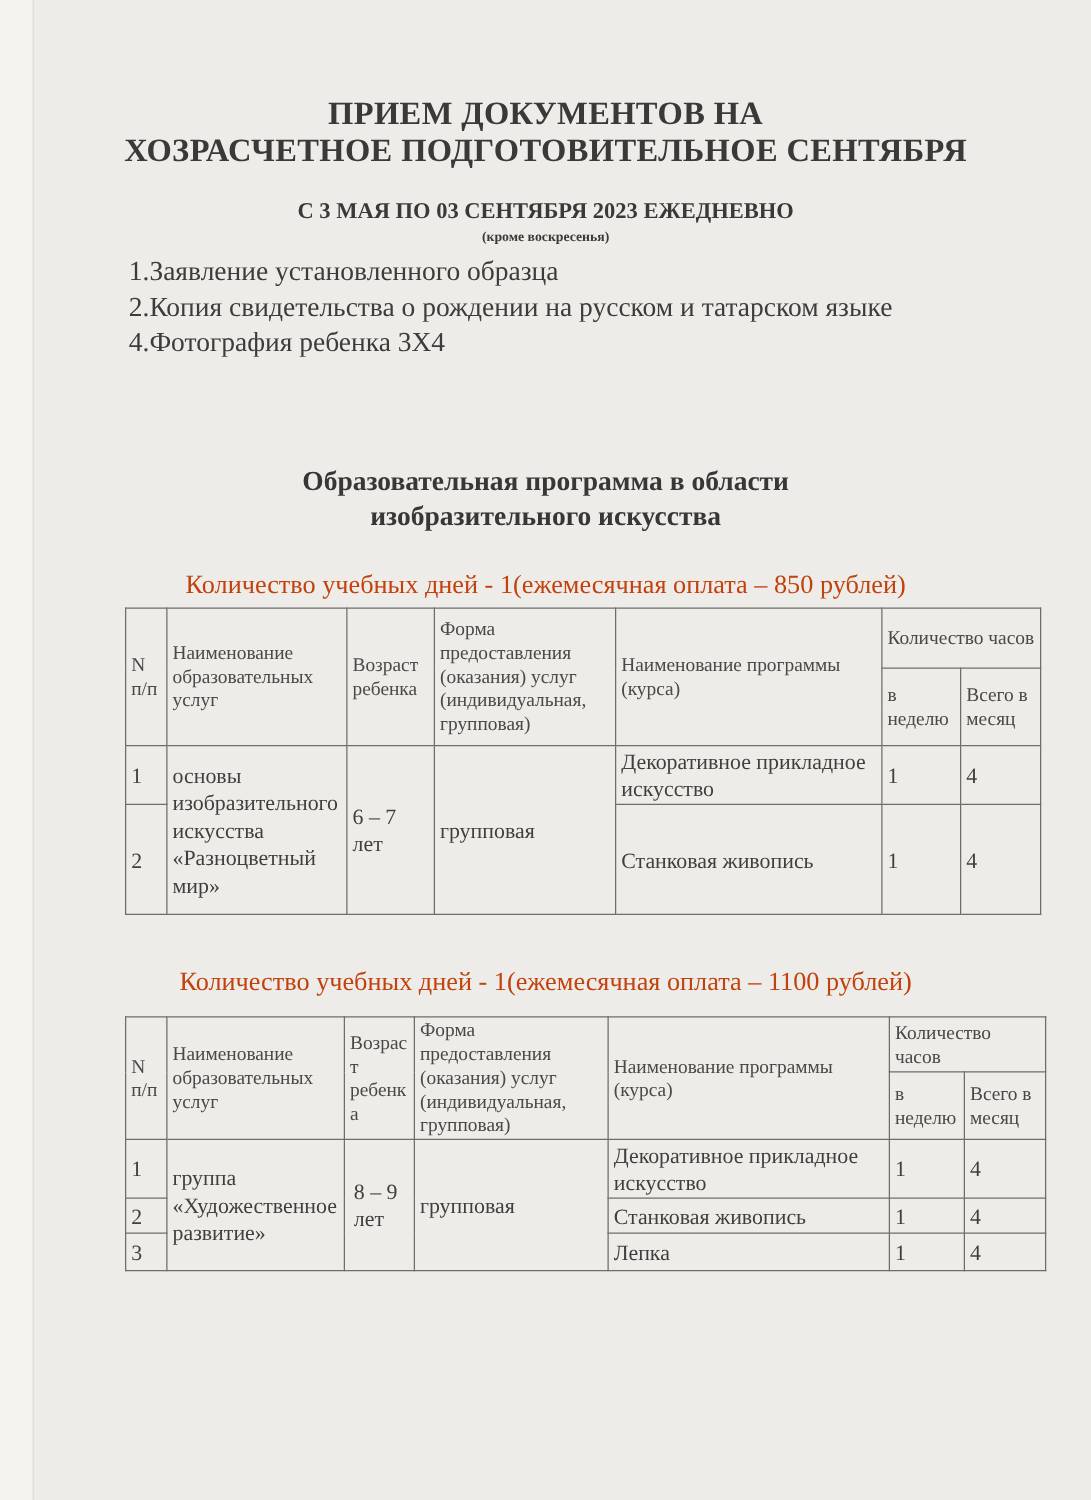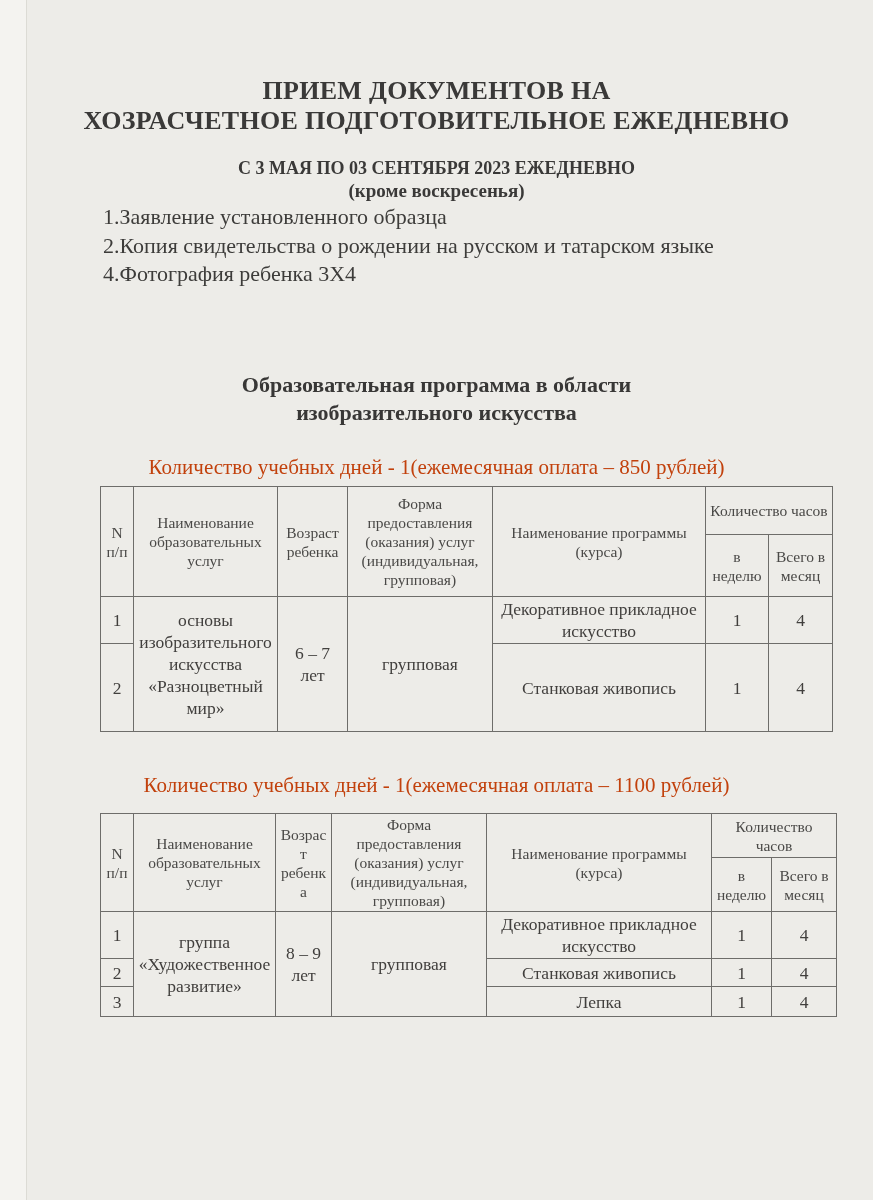--- a/index.html
+++ b/index.html
@@ -31,21 +31,21 @@
 
   .doc-title {
     position: absolute;
     top: 76px; left: 0; right: 0;
     text-align: center;
     font-weight: bold;
     color: #3a3938;
   }
   .title-main { font-size: 26px; line-height: 30px; letter-spacing: 0.3px; }
   .title-sub  { font-size: 18px; line-height: 23px; margin-top: 21px; }
-  .title-note { font-size: 19px; line-height: 21px; font-family: Liberation Serif, serif; }
+  .title-note { font-size: 11px; line-height: 21px; font-family: Liberation Serif, serif; }
 
   .doc-list {
     position: absolute;
     top: 203px; left: 103px;
     font-size: 22px;
     line-height: 28.5px;
     color: #3d3c3a;
   }
 
   .section-heading {
@@ -72,21 +72,21 @@
     position: absolute;
     left: 100px;
     border-collapse: collapse;
     table-layout: fixed;
   }
   .table-1 { top: 486px; width: 732px; }
   .table-2 { top: 813px; width: 736px; }
 
   .doc-table th, .doc-table td {
     border: 1px solid #6e6d6a;
-    text-align: center;
+    text-align: left;
     vertical-align: middle;
     font-weight: normal;
     padding: 1px 4px;
     overflow-wrap: break-word;
     word-wrap: break-word;
   }
   .doc-table th {
     font-size: 15.5px;
     line-height: 19px;
     color: #4a4947;
@@ -127,21 +127,21 @@
 </style>
 </head>
 <body>
 
 <div class="page">
 
   <div class="scan-edge"></div>
 
   <div class="doc-title">
     <div class="title-main">ПРИЕМ ДОКУМЕНТОВ НА</div>
-    <div class="title-main">ХОЗРАСЧЕТНОЕ ПОДГОТОВИТЕЛЬНОЕ ЕЖЕДНЕВНО</div>
+    <div class="title-main">ХОЗРАСЧЕТНОЕ ПОДГОТОВИТЕЛЬНОЕ СЕНТЯБРЯ</div>
     <div class="title-sub">С 3 МАЯ ПО 03 СЕНТЯБРЯ 2023 ЕЖЕДНЕВНО</div>
     <div class="title-note">(кроме воскресенья)</div>
   </div>
 
   <div class="doc-list">
     <div>1.Заявление установленного образца</div>
     <div>2.Копия свидетельства о рождении на русском и татарском языке</div>
     <div>4.Фотография ребенка 3Х4</div>
   </div>
 

